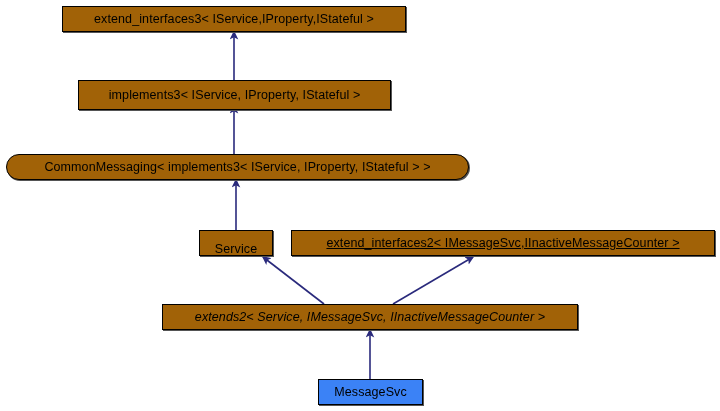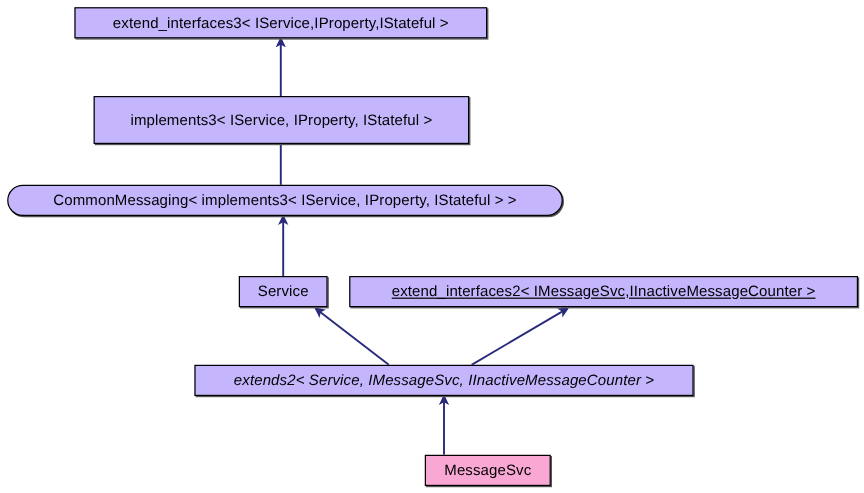--- a/index.html
+++ b/index.html
@@ -23,35 +23,34 @@
     left: 0;
     top: 0;
     width: 720px;
     height: 411px;
     pointer-events: none;
   }
   .node {
     position: absolute;
     box-sizing: border-box;
     border: 1px solid #000000;
-    background: #c4b5fd;
+    background: #a16207;
     color: #000000;
     display: flex;
     align-items: center;
     justify-content: center;
     font-size: 12.5px;
     line-height: 1;
     letter-spacing: 0.1px;
     white-space: nowrap;
     z-index: 2;
     box-shadow: 1px 1px 0 0 #555555;
   }
   .node.highlight {
-    background: #f9a8d4;
-    margin-left: 36px;
+    background: #3b82f6;
   }
   .node-label {
     padding: 0 7px;
     pointer-events: none;
   }
 </style>
 </head>
 <body>
 
 <div id="diagram-canvas">
@@ -69,27 +68,27 @@
         <line x1="324" y1="304" x2="263" y2="257" stroke="#2a2a7c" stroke-width="1.6" marker-end="url(#arrowhead)"></line>
         <line x1="393" y1="304" x2="473" y2="257" stroke="#2a2a7c" stroke-width="1.6" marker-end="url(#arrowhead)"></line>
         <line x1="370" y1="379" x2="370" y2="330" stroke="#2a2a7c" stroke-width="1.6" marker-end="url(#arrowhead)"></line>
       </g>
   </svg>
 
   <div id="nodes">
       <div class="node" style="left: 62px; top: 6px; width: 344px; height: 26px;">
         <span class="node-label">extend_interfaces3&lt; IService,IProperty,IStateful &gt;</span>
       </div>
-      <div class="node" style="left: 78px; top: 80px; width: 313px; height: 40px;">
+      <div class="node" style="left: 78px; top: 80px; width: 313px; height: 30px;">
         <span class="node-label">implements3&lt; IService, IProperty, IStateful &gt;</span>
       </div>
       <div class="node" style="left: 6px; top: 154px; width: 463px; height: 26px; border-radius: 13px;">
         <span class="node-label">CommonMessaging&lt; implements3&lt; IService, IProperty, IStateful &gt; &gt;</span>
       </div>
-      <div class="node" style="left: 199px; top: 230px; width: 74px; height: 26px;">
+      <div class="node" style="left: 199px; top: 230px; width: 74px; height: 26px; align-items: flex-end;">
         <span class="node-label">Service</span>
       </div>
       <div class="node" style="left: 291px; top: 230px; width: 424px; height: 26px; text-decoration: underline;">
         <span class="node-label">extend_interfaces2&lt; IMessageSvc,IInactiveMessageCounter &gt;</span>
       </div>
       <div class="node" style="left: 162px; top: 304px; width: 416px; height: 26px; font-style: italic;">
         <span class="node-label">extends2&lt; Service, IMessageSvc, IInactiveMessageCounter &gt;</span>
       </div>
       <div class="node highlight" style="left: 318px; top: 379px; width: 105px; height: 26px;">
         <span class="node-label">MessageSvc</span>

